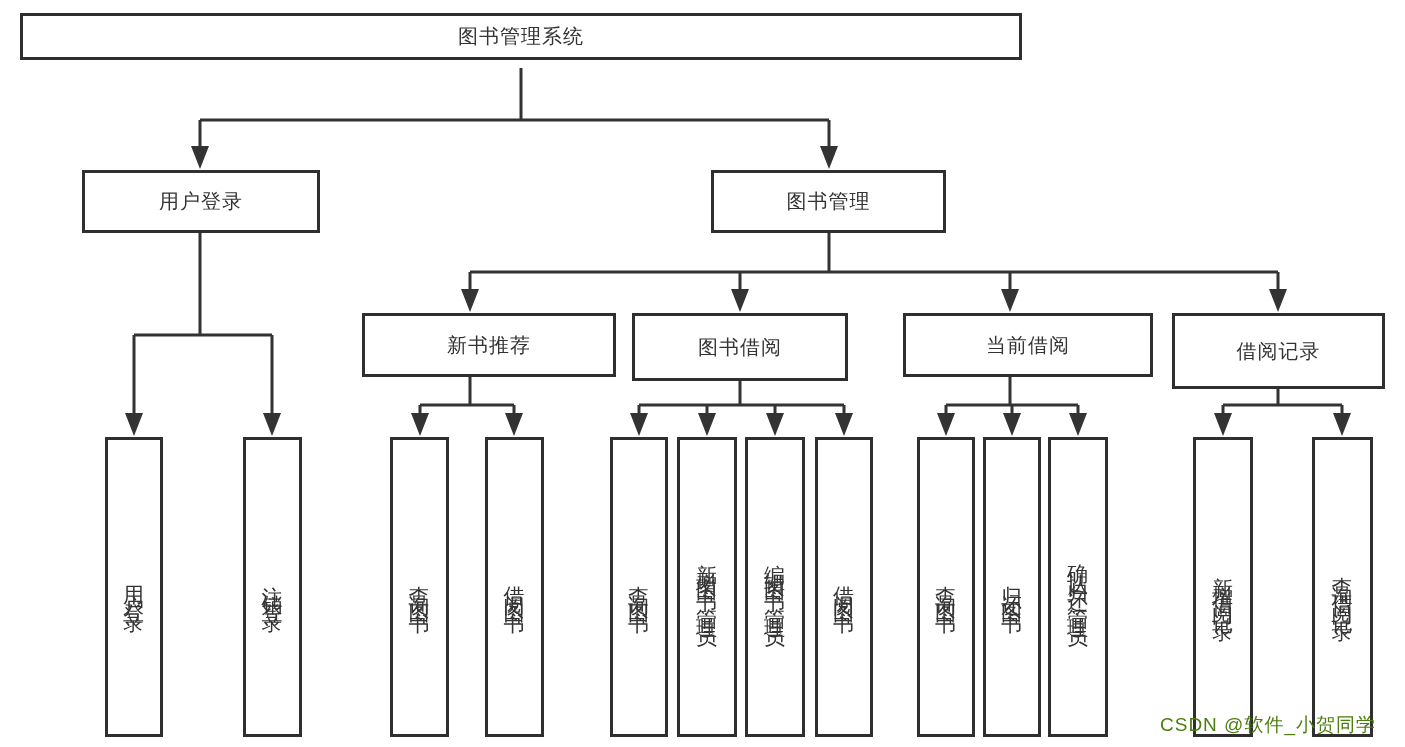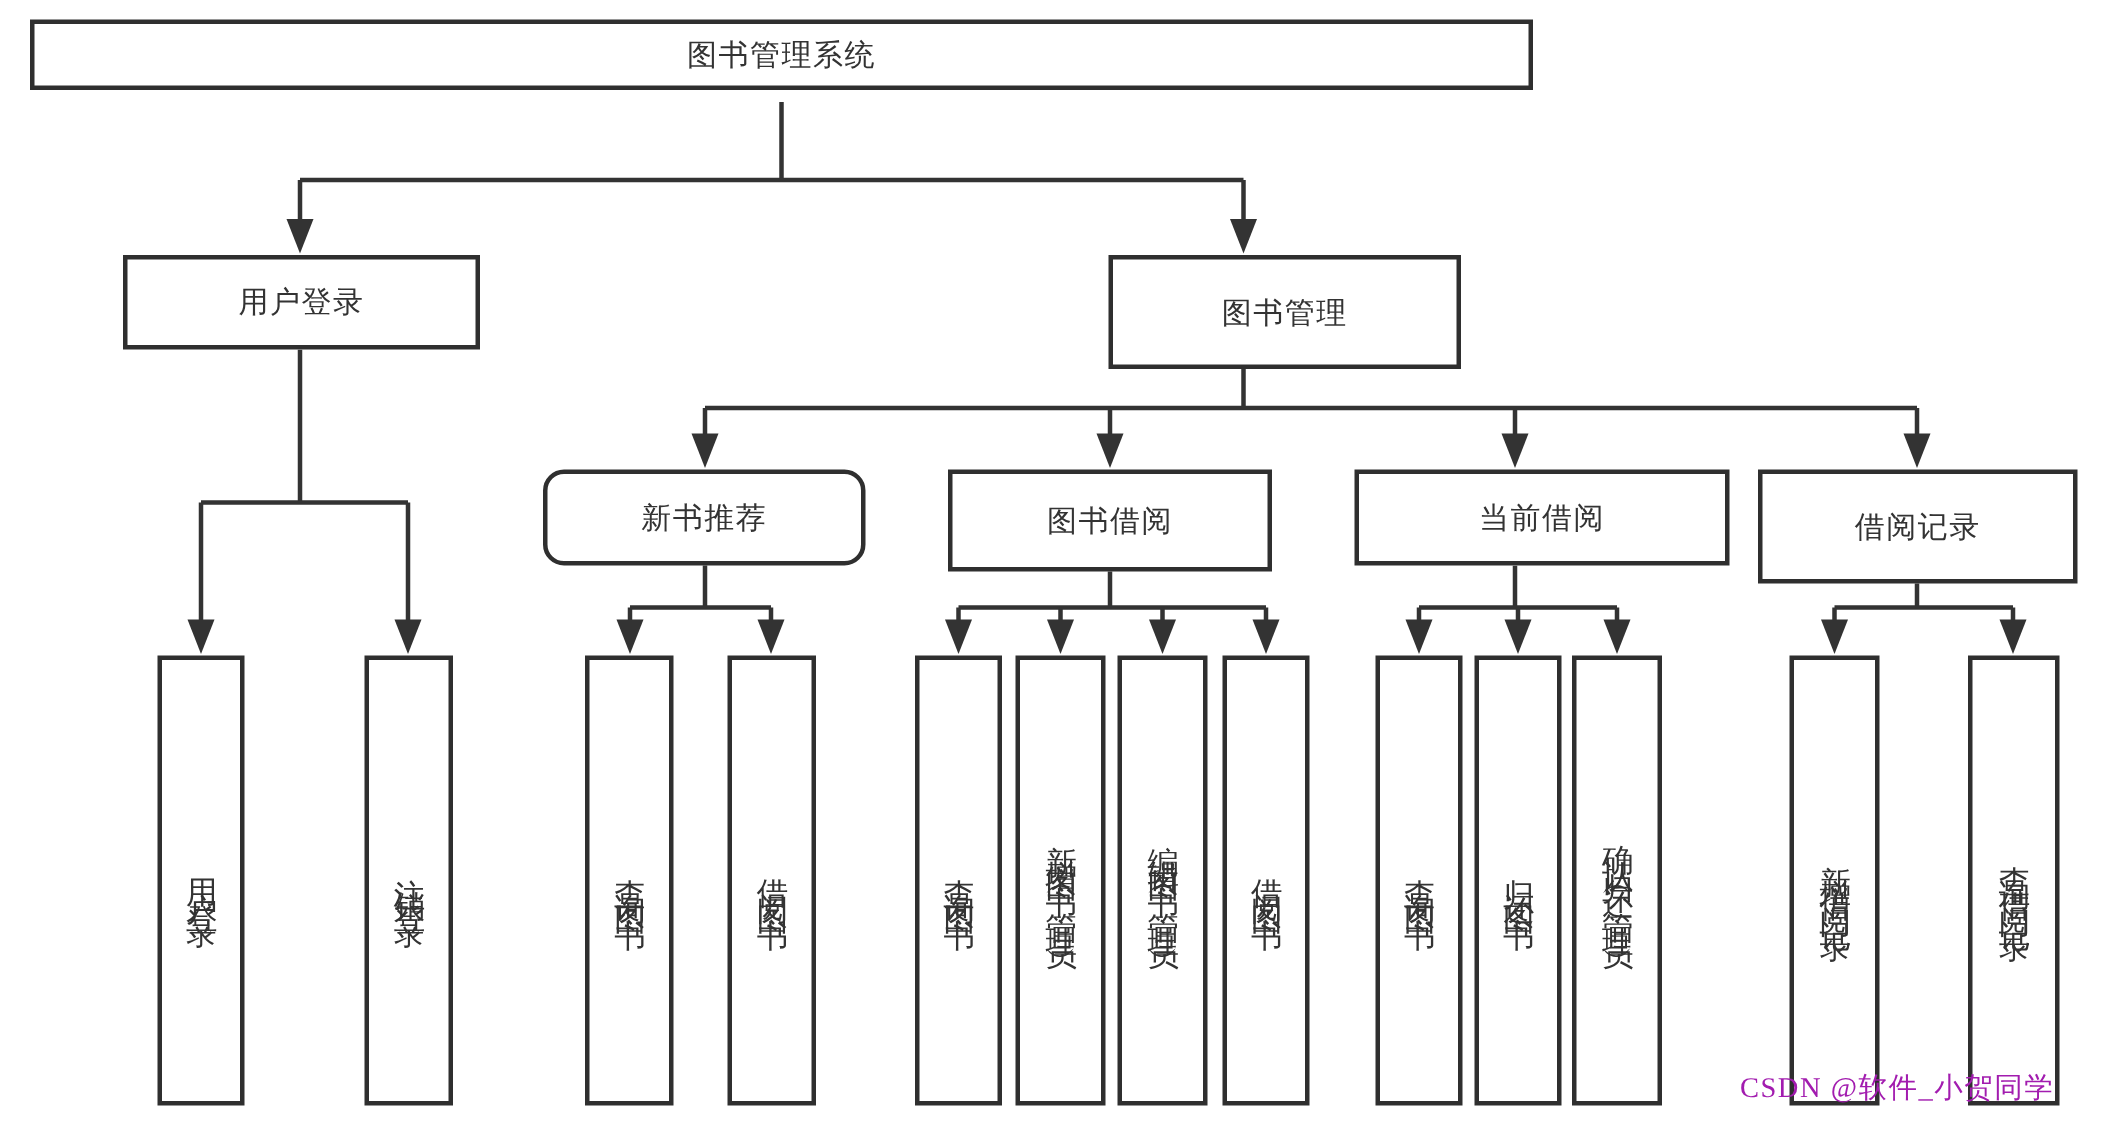--- a/index.html
+++ b/index.html
@@ -57,24 +57,23 @@
     line-height: 1;
     color: #333333;
     white-space: nowrap;
   }
   .watermark {
     position: absolute;
     left: 1160px;
     top: 712px;
     font-size: 19px;
     letter-spacing: 1px;
-    color: #a21caf;
+    color: #4d7c0f;
     z-index: 3;
     white-space: nowrap;
-    font-family: Liberation Serif, serif;
   }
 </style>
 </head>
 <body>
 
 <div class="stage">
 
   <svg class="connectors" width="1405" height="747" viewBox="0 0 1405 747">
     <g>
       <path d="M521 68 V120 M200 120 H829 M200 120 V150 M829 120 V150"></path>
@@ -114,23 +113,23 @@
     <g>
       <path d="M1278 377 V405 M1223 405 H1342 M1223 405 V418 M1342 405 V418"></path>
       <polygon points="1214,413 1232,413 1223,436"></polygon>
       <polygon points="1333,413 1351,413 1342,436"></polygon>
     </g>
   </svg>
 
   <div class="box h" style="left:20px; top:13px; width:1002px; height:47px;">图书管理系统</div>
 
   <div class="box h" style="left:82px; top:170px; width:238px; height:63px;">用户登录</div>
-  <div class="box h" style="left:711px; top:170px; width:235px; height:76px;margin-left:28px;">图书管理</div>
+  <div class="box h" style="left:711px; top:170px; width:235px; height:63px;">图书管理</div>
 
-  <div class="box h" style="left:362px; top:313px; width:215px; height:64px;border-radius:14px;">新书推荐</div>
+  <div class="box h" style="left:362px; top:313px; width:254px; height:64px;">新书推荐</div>
   <div class="box h" style="left:632px; top:313px; width:216px; height:68px;">图书借阅</div>
   <div class="box h" style="left:903px; top:313px; width:250px; height:64px;">当前借阅</div>
   <div class="box h" style="left:1172px; top:313px; width:213px; height:76px;">借阅记录</div>
 
   <div class="box leaf" style="left:105px; width:58px;">
     <span class="vtext">用户登录</span>
   </div>
   <div class="box leaf" style="left:243px; width:59px;">
     <span class="vtext">注销登录</span>
   </div>

